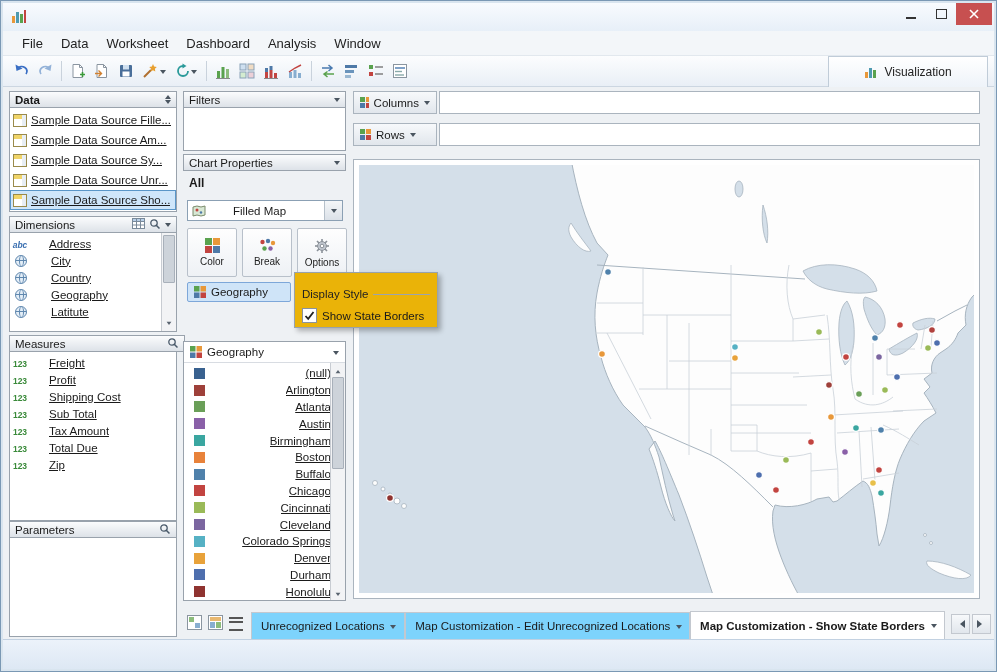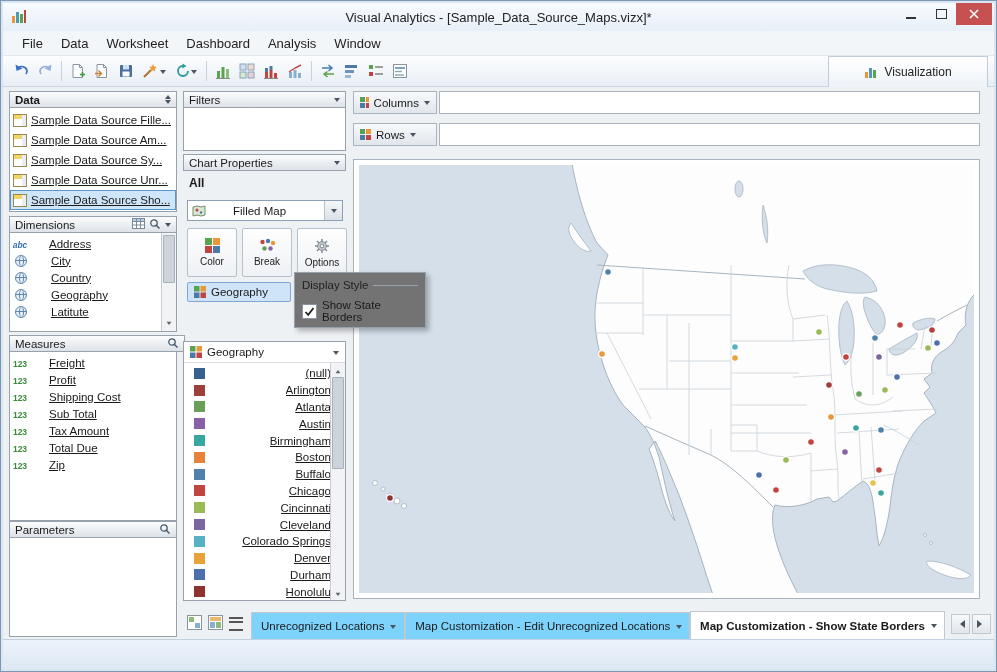--- a/index.html
+++ b/index.html
@@ -63,21 +63,21 @@
   
   .combo{display:flex;align-items:center;background:#fff;border:1px solid #8ba0b4;height:21px;padding-left:4px;gap:5px;font-size:11.5px;}
   .combo-btn{margin-left:auto;width:17px;align-self:stretch;background:linear-gradient(#f4f6f8,#dbe1e8);border-left:1px solid #b6c0ca;display:flex;align-items:center;justify-content:center;}
   .tool-btn{width:48px;height:47px;background:linear-gradient(#fefefe,#eef1f5);border:1px solid #b8c0ca;border-radius:2px;display:flex;flex-direction:column;align-items:center;justify-content:center;gap:3px;}
   .tool-btn .tlabel{font-size:10px;color:#222;text-align:right;}
   .pill{display:flex;align-items:center;gap:5px;background:#cfe4f8;border:1px solid #7da7d9;border-radius:2px;height:20px;padding:0 6px;font-size:11.5px;}
   .lrow{height:16.8px;display:flex;align-items:center;padding-left:10px;gap:6px;white-space:nowrap;justify-content:space-between;}
   .swatch{width:11px;height:11px;flex:none;}
 
   
-  .popup{left:293px;top:271px;width:132px;height:56px;background:#737373;border:1px solid #98a2ac;box-shadow:3px 3px 5px rgba(0,0,0,.28);z-index:60;padding:6px 7px;}
+  .popup{left:293px;top:271px;width:144px;height:56px;background:#eab308;border:1px solid #98a2ac;box-shadow:3px 3px 5px rgba(0,0,0,.28);z-index:60;padding:15px 7px;}
   .popup-title{display:flex;align-items:center;gap:5px;font-size:11.5px;color:#222;}
   .popup-title .line{flex:1;border-top:1px solid #9aa4ae;}
   .chk-row{margin-top:8px;display:flex;align-items:center;gap:5px;font-size:11.5px;}
   .chk{width:13px;height:13px;border:1px solid #8a939e;background:#fff;display:flex;align-items:center;justify-content:center;flex:none;}
 
   
   .chip{display:flex;align-items:center;gap:5px;height:23px;background:linear-gradient(#f7f9fb,#e1e6ec);border:1px solid #aab4be;padding:0 6px;font-size:11.5px;}
   .shelf{height:23px;background:#fff;border:1px solid #aab4be;}
   .map-box{left:352px;top:158px;width:627px;height:440px;background:#fff;border:1px solid #aab4be;}
   .map-box svg{position:absolute;left:5px;top:5px;}
@@ -100,21 +100,20 @@
 
   <div class="abs titlebar">
     <span class="app-icon">
       <svg width="16" height="16">
           <rect x="1" y="8" width="3" height="7" fill="#e8983a"></rect>
           <rect x="5" y="4" width="3" height="11" fill="#4e9ab0"></rect>
           <rect x="9" y="6" width="3" height="9" fill="#5aa24e"></rect>
           <rect x="13" y="2" width="2" height="13" fill="#c24440"></rect>
         </svg>
     </span>
-    <span class="title">Visual Analytics - [Sample_Data_Source_Maps.vizx]*</span>
     <div class="win-controls">
       <span class="win-btn">
           <span class="glyph-min"></span>
         </span>
       <span class="win-btn">
           <span class="glyph-max"></span>
         </span>
       <span class="win-btn win-close">
         <svg width="10" height="10">
             <line x1="1" y1="1" x2="9" y2="9" stroke="#fff" stroke-width="1.6"></line>

